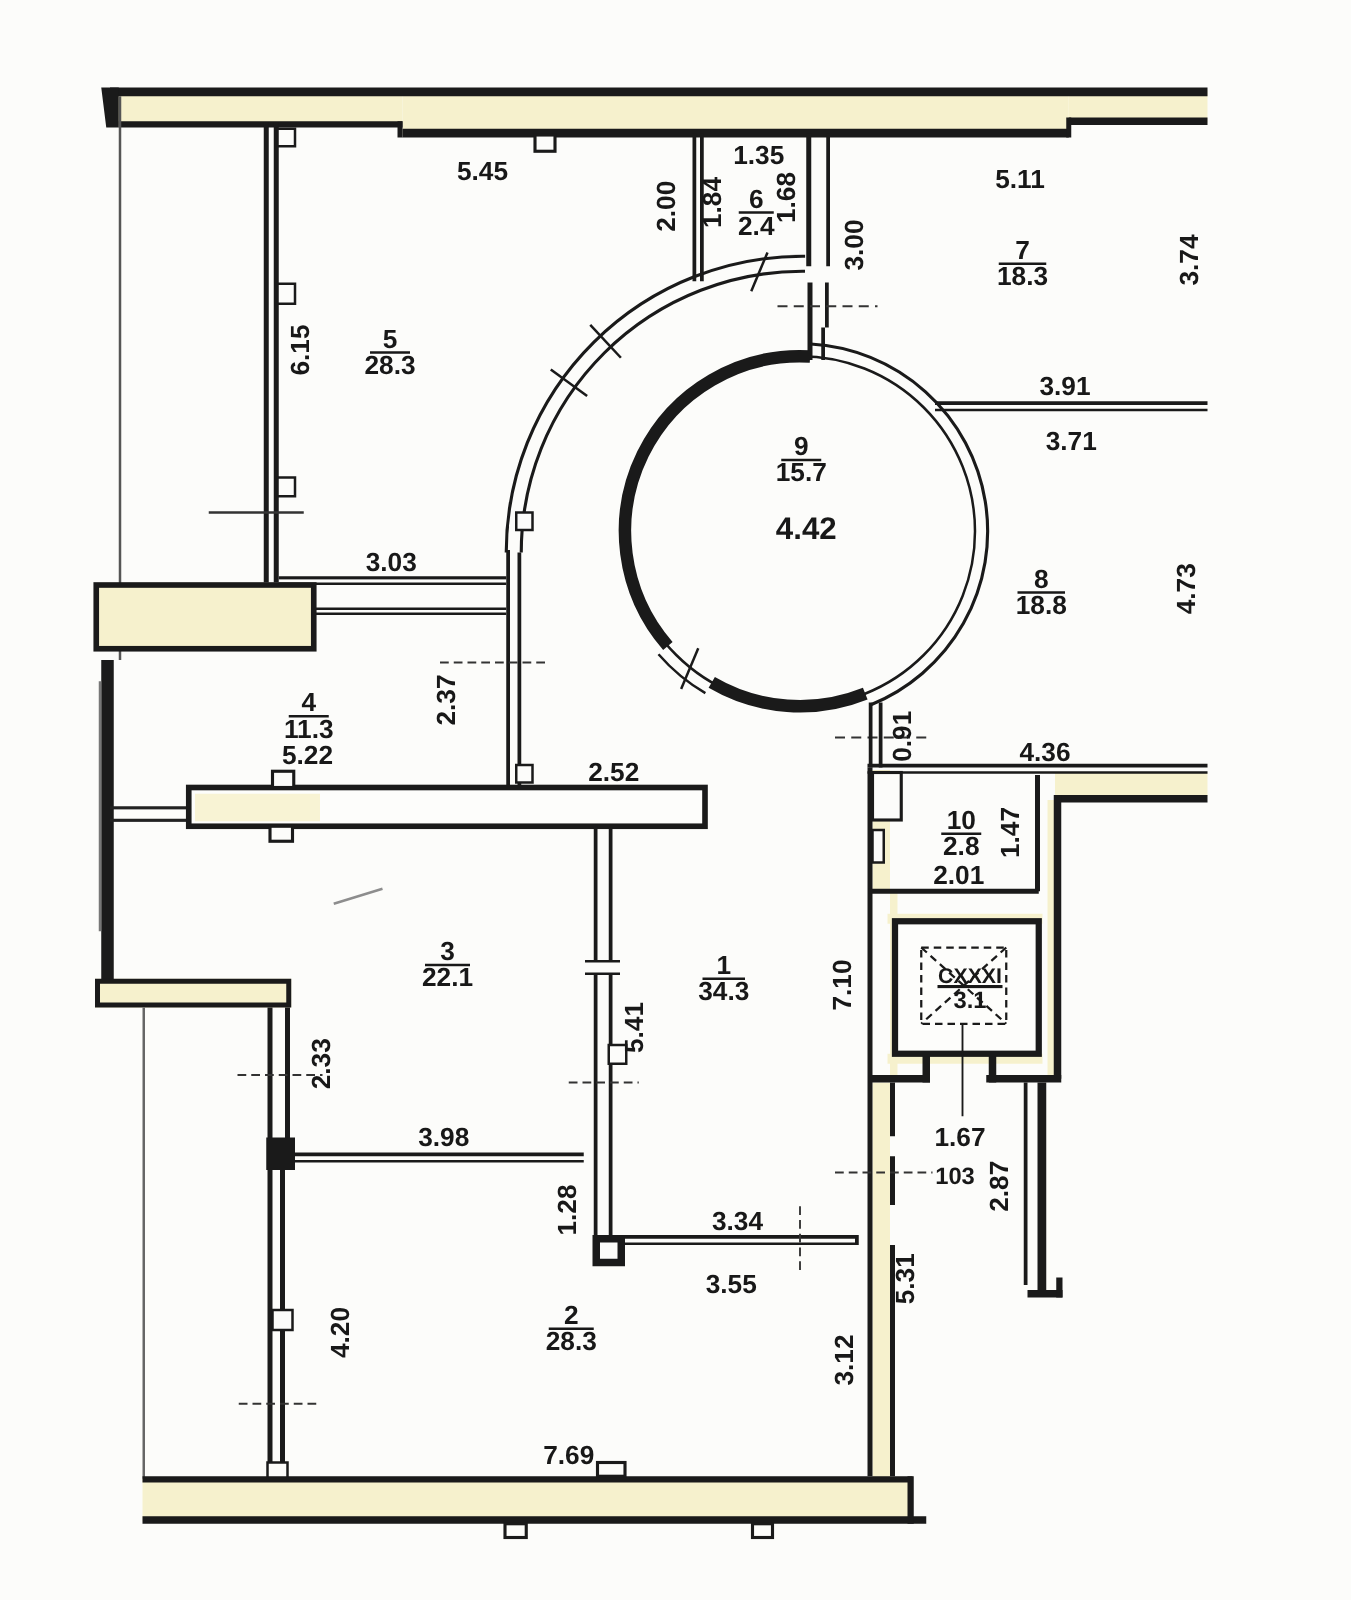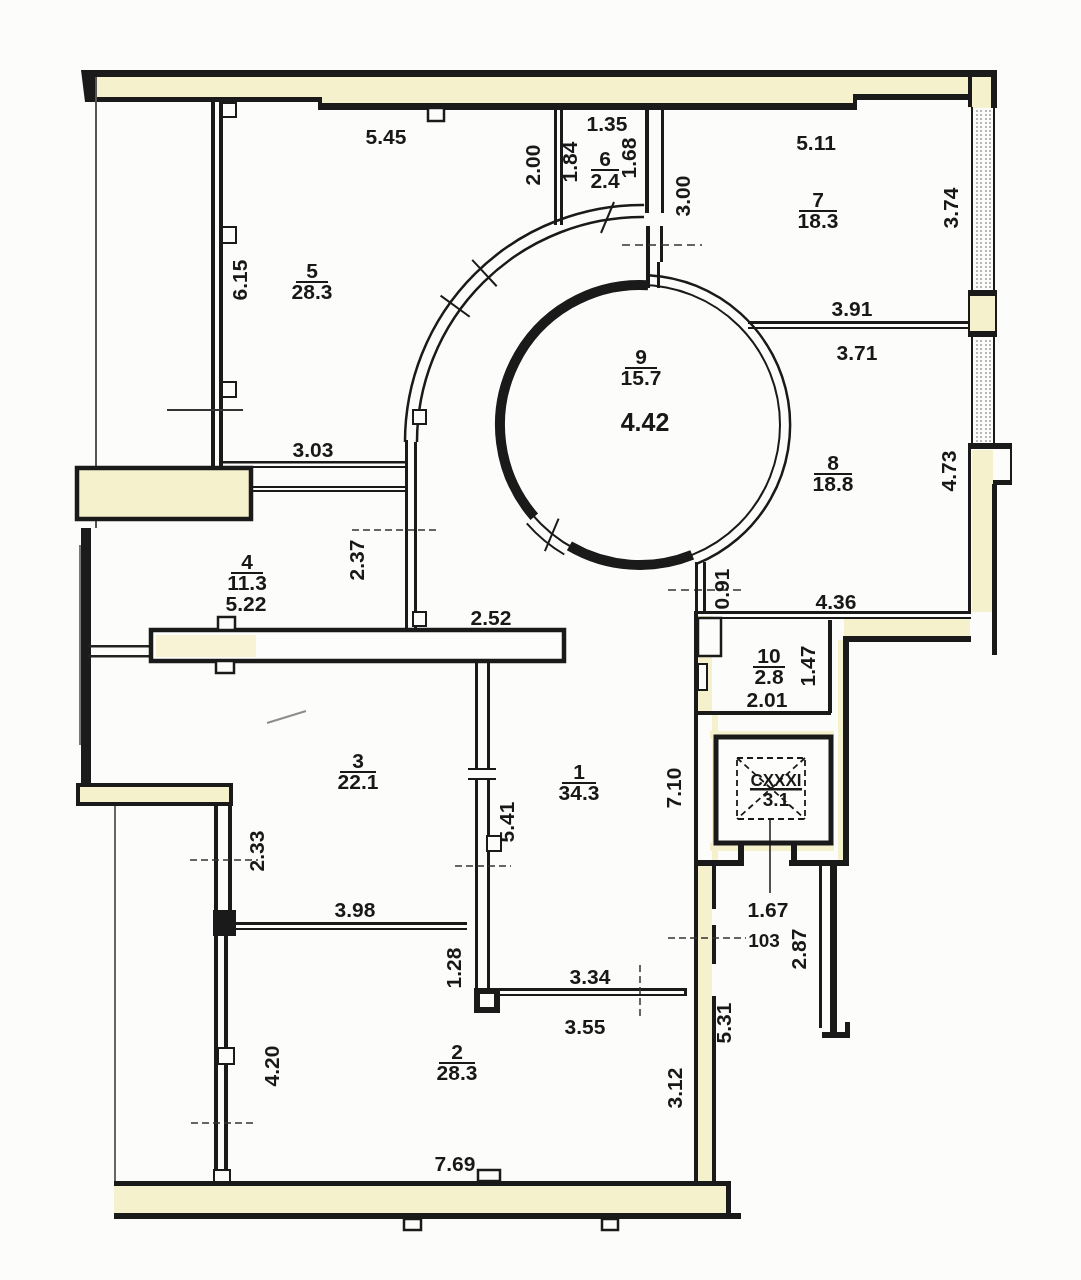--- a/index.html
+++ b/index.html
@@ -1,16 +1,16 @@
 <!DOCTYPE html>
 <html><head>
 <meta charset="utf-8">
 <style>
   html,body{margin:0;padding:0;background:#fcfcfa;}
-  .wrap{width:966px;height:1280px;position:relative;overflow:hidden;padding-left:46px;}
+  .wrap{width:966px;height:1280px;position:relative;overflow:hidden;}
   svg{position:absolute;left:0;top:0;}
   text{font-family:"Liberation Sans",sans-serif;font-weight:bold;fill:#181818;}
   .lbl{font-size:21px;}
   .sm{font-size:19px;}
   .big{font-size:25px;}
 </style>
 </head>
 <body>
 <div class="wrap">
 <svg width="1081" height="1280" viewBox="0 0 1081 1280">

